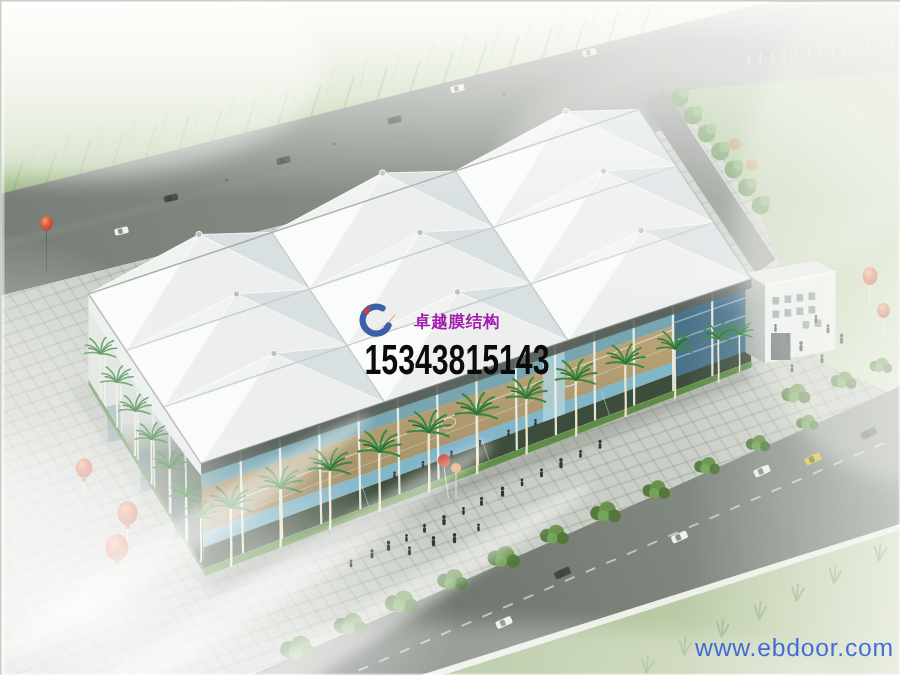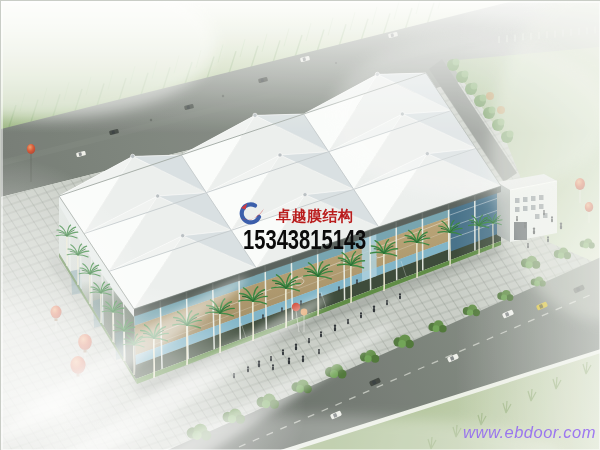--- a/index.html
+++ b/index.html
@@ -2,28 +2,28 @@
 <html><head>
 <meta charset="utf-8">
 <style>
   html,body{margin:0;padding:0;background:#9aa098;}
   .shot{position:relative;width:600px;height:450px;overflow:hidden;
         background:#edf1e8;border:1px solid #c9cdc6;
         font-family:"Liberation Sans", sans-serif;}
   .shot svg{position:absolute;left:0;top:0;}
   .wm-center{position:absolute;left:236px;top:200px;width:300px;pointer-events:none;}
   .wm-logo{position:absolute;left:0;top:2px;width:32px;height:24px;opacity:.92;}
-  .wm-company{position:absolute;left:39px;top:6px;font-size:15px;font-weight:bold;
-              color:#b91c1c;letter-spacing:.5px;white-space:nowrap;
+  .wm-company{position:absolute;left:39px;top:6px;font-size:11px;font-weight:bold;
+              color:#a21caf;letter-spacing:.5px;white-space:nowrap;
               text-shadow:0 0 2px rgba(255,255,255,.35);}
   .wm-phone{position:absolute;left:6px;top:23px;font-size:28px;font-weight:bold;
             color:#0b0b0b;white-space:nowrap;transform:scaleX(.72);
             transform-origin:left top;letter-spacing:0;}
-  .wm-corner{position:absolute;right:5px;bottom:9px;font-size:16.5px;color:#8b5cf6;
-             opacity:.8;letter-spacing:.5px;font-style:italic;}
+  .wm-corner{position:absolute;right:5px;bottom:9px;font-size:16.5px;color:#1d4ed8;
+             opacity:.8;letter-spacing:.5px;}
   .edgeglow{position:absolute;inset:0;box-shadow:inset 0 0 0 2px rgba(255,255,255,.5);
             pointer-events:none;}
 </style>
 </head>
 <body>
 
 <div class="shot">
 <svg width="600" height="450" viewBox="0 0 600 450">
   <defs>
     <linearGradient id="gGrassTop" x1="0" y1="0" x2="0" y2="140" gradientUnits="userSpaceOnUse">

